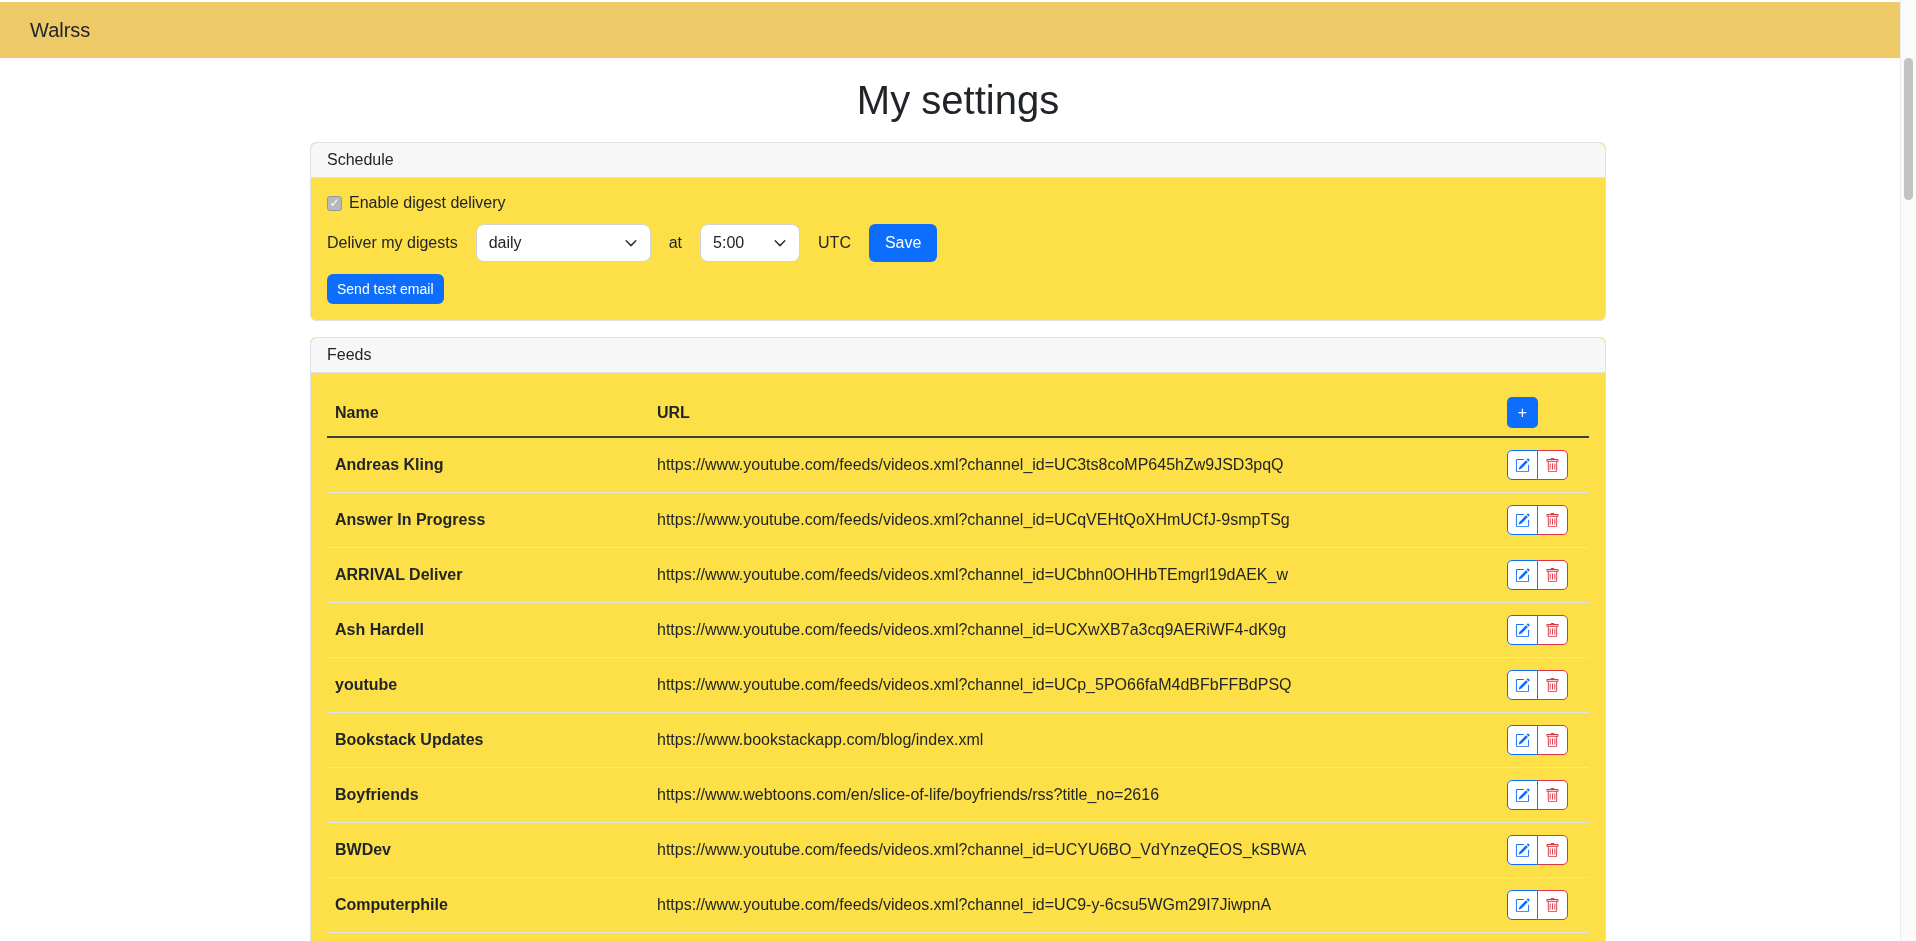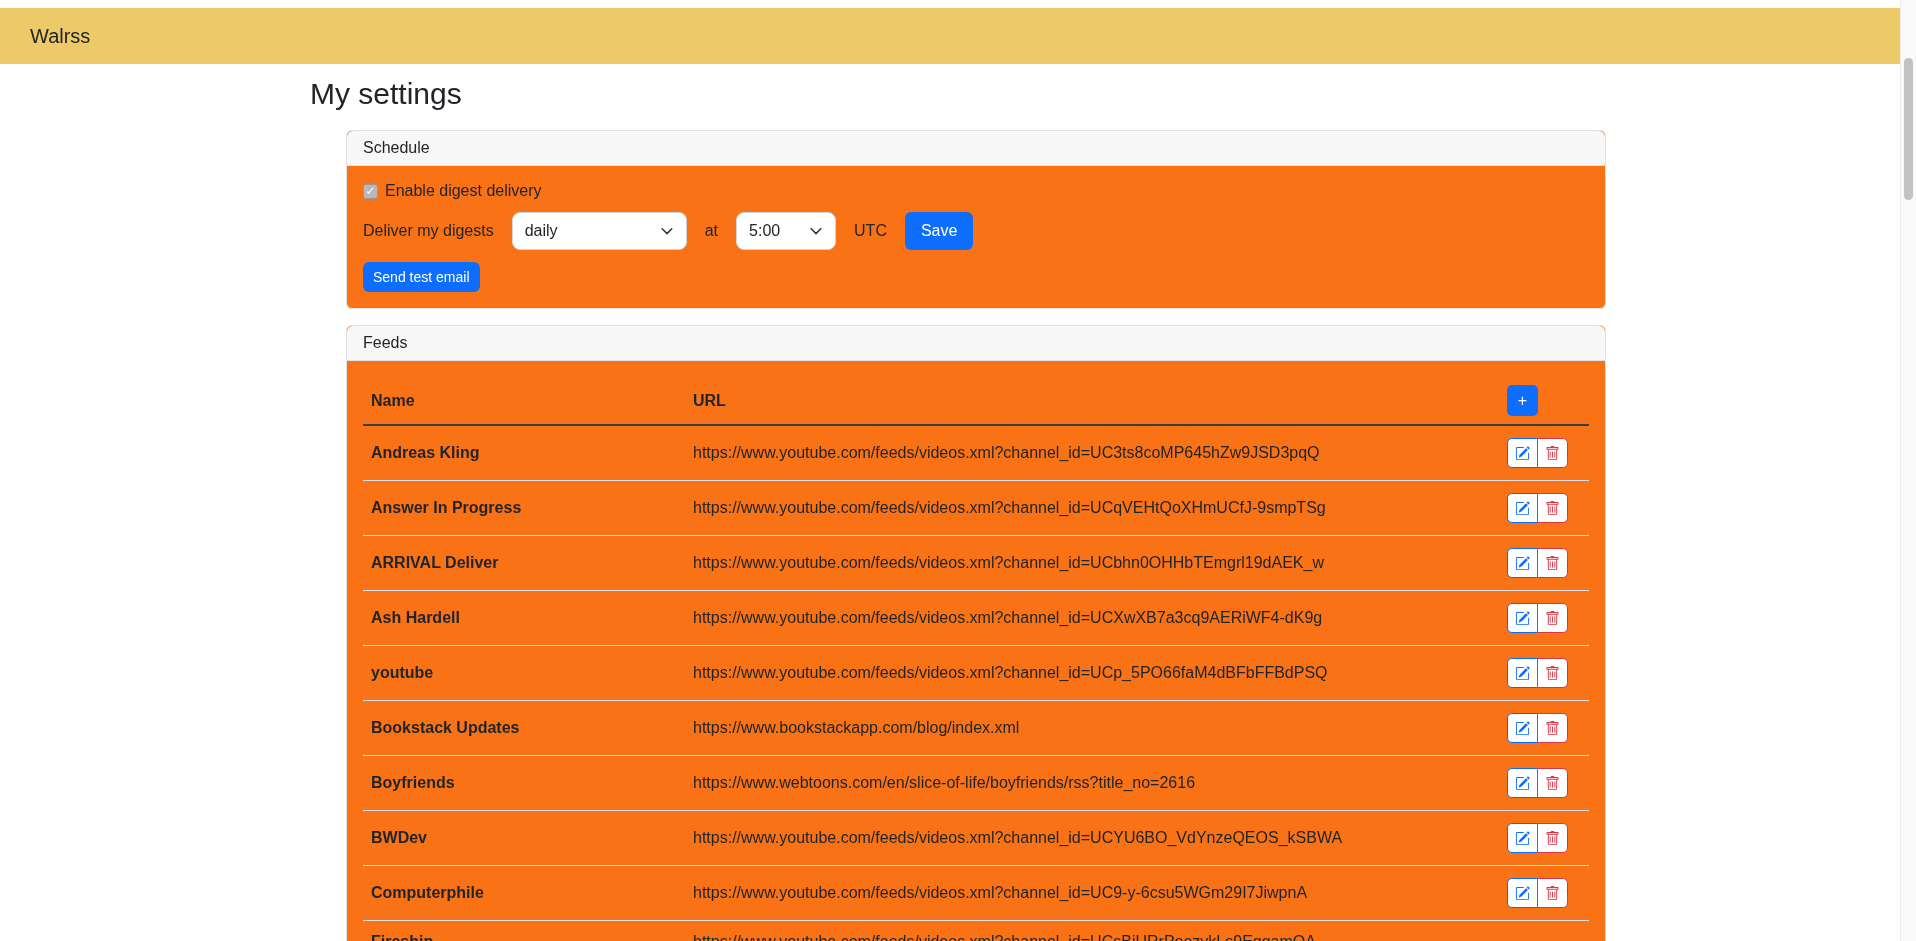--- a/index.html
+++ b/index.html
@@ -13,49 +13,49 @@
   html,body{width:1916px;height:941px;overflow:hidden;}
   body{
     font-family:"Liberation Sans","DejaVu Sans",sans-serif;
     color:var(--text);
     background:#fff;
     position:relative;
     font-size:16px;
   }
   
   .navbar{
-    position:absolute;top:8px;left:0;width:1900px;height:56px;
+    position:absolute;top:2px;left:0;width:1900px;height:56px;
     background:var(--header-bg);
     display:flex;align-items:center;
     padding:0 30px;
   }
   .brand{font-size:20px;color:#212529;text-decoration:none;}
   
   .scrollbar-track{
     position:absolute;top:0;right:0;width:16px;height:941px;
     background:#fafafa;border-left:1px solid #ebebeb;
   }
   .scrollbar-thumb{
     position:absolute;top:58px;left:3px;width:9px;height:142px;
     background:#c2c2c2;border-radius:5px;
   }
   
   .container{
     width:1296px;margin:0 auto;position:relative;top:56px;
   }
   h1.page-title{
-    font-size:30px;font-weight:500;line-height:1.2;
+    font-size:40px;font-weight:500;line-height:1.2;
     margin:20px 0 18px 0;
+    text-align:center;
   }
   .card{
     border:1px solid var(--border);
     border-radius:6px;
-    background:#f97316;
+    background:#fde047;
     margin-bottom:16px;
-    margin-left:36px;
   }
   .card-header{
     background:#f7f7f8;
     border-bottom:1px solid var(--border);
     padding:8px 16px;
     font-size:16px;
     border-radius:6px 6px 0 0;
   }
   .card-body{padding:16px;}
   

